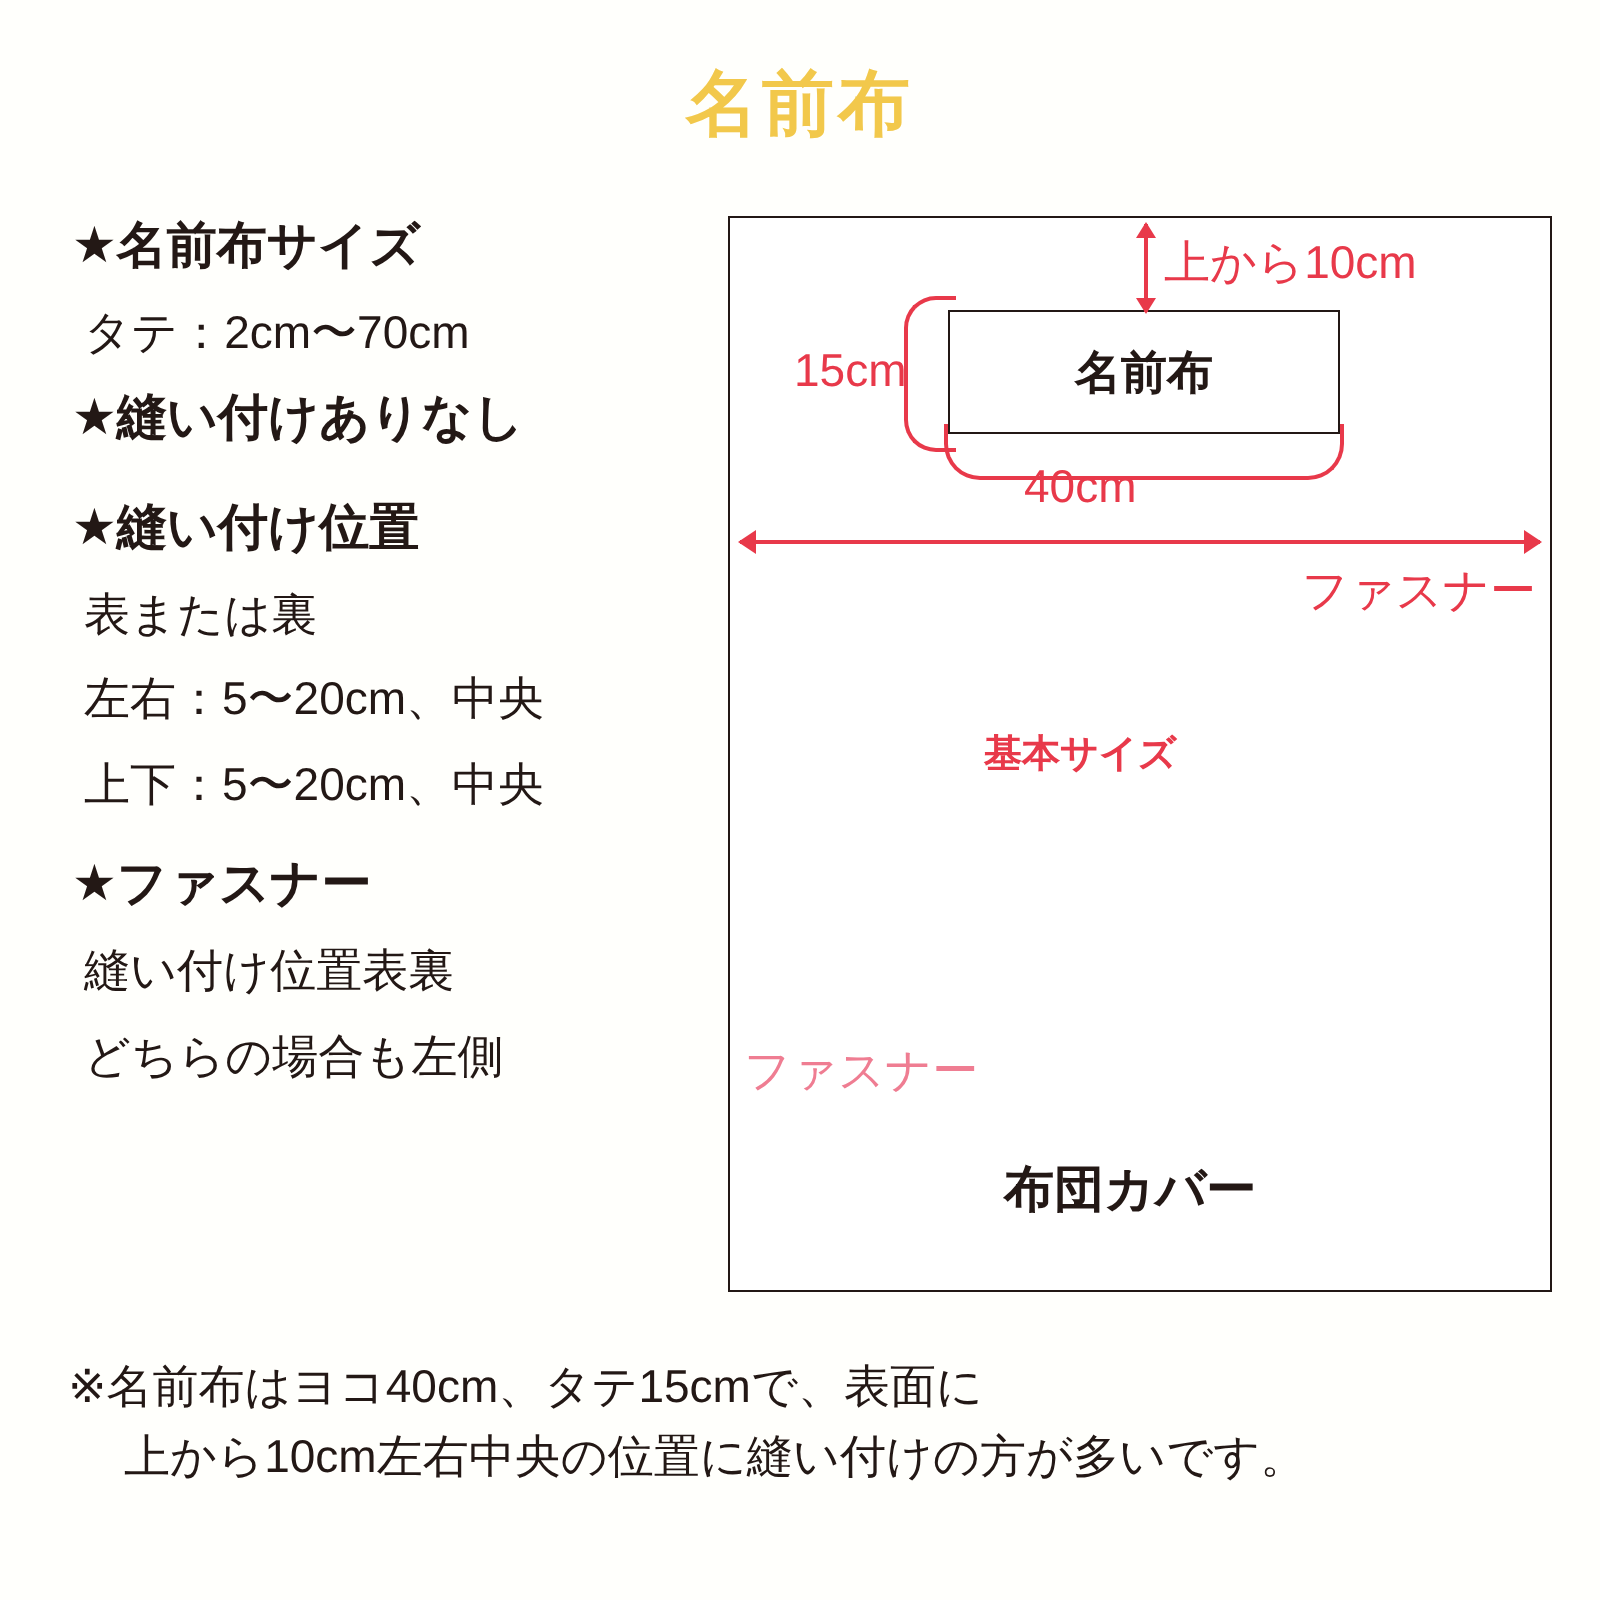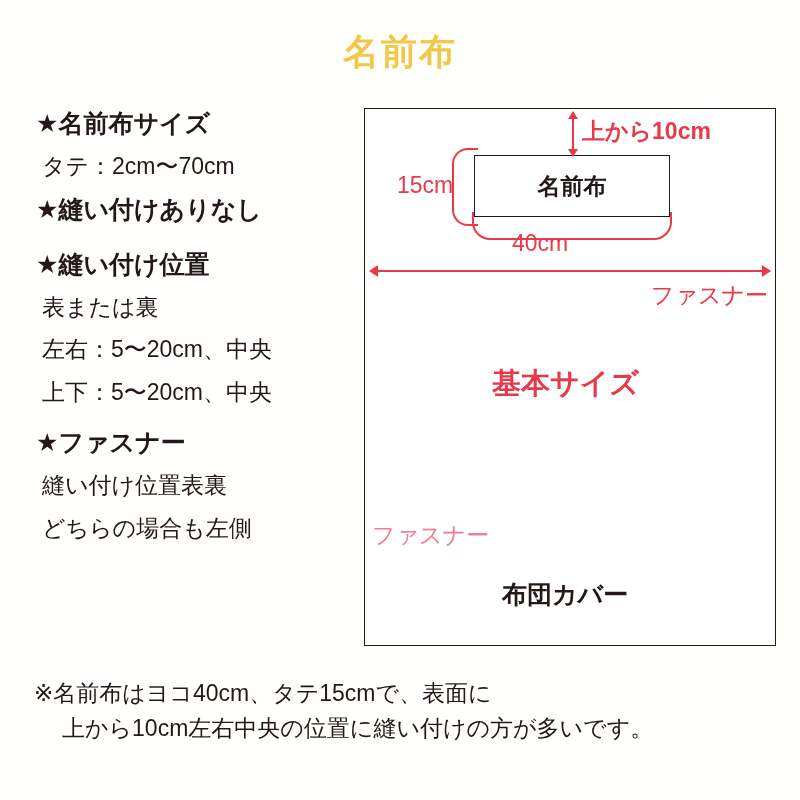--- a/index.html
+++ b/index.html
@@ -121,21 +121,20 @@
     bottom: -1px;
     border-top: 8px solid #e8394a;
   }
   .lbl-top10 {
     position: absolute;
     left: 222px;
     top: 8px;
     font-size: 23px;
     color: #e8394a;
     white-space: nowrap;
-    font-weight: bold;
   }
 
   
   .lbl-15 {
     position: absolute;
     left: 37px;
     top: 64px;
     font-size: 23px;
     color: #e8394a;
   }
@@ -201,21 +200,21 @@
     right: 10px;
     top: 172px;
     font-size: 23px;
     color: #e8394a;
   }
 
   .lbl-basic {
     position: absolute;
     left: 132px;
     top: 256px;
-    font-size: 29px;
+    font-size: 19px;
     font-weight: bold;
     color: #e8394a;
     text-align: right;
   }
   .lbl-fastener {
     position: absolute;
     left: 12px;
     top: 412px;
     font-size: 23px;
     font-weight: normal;

